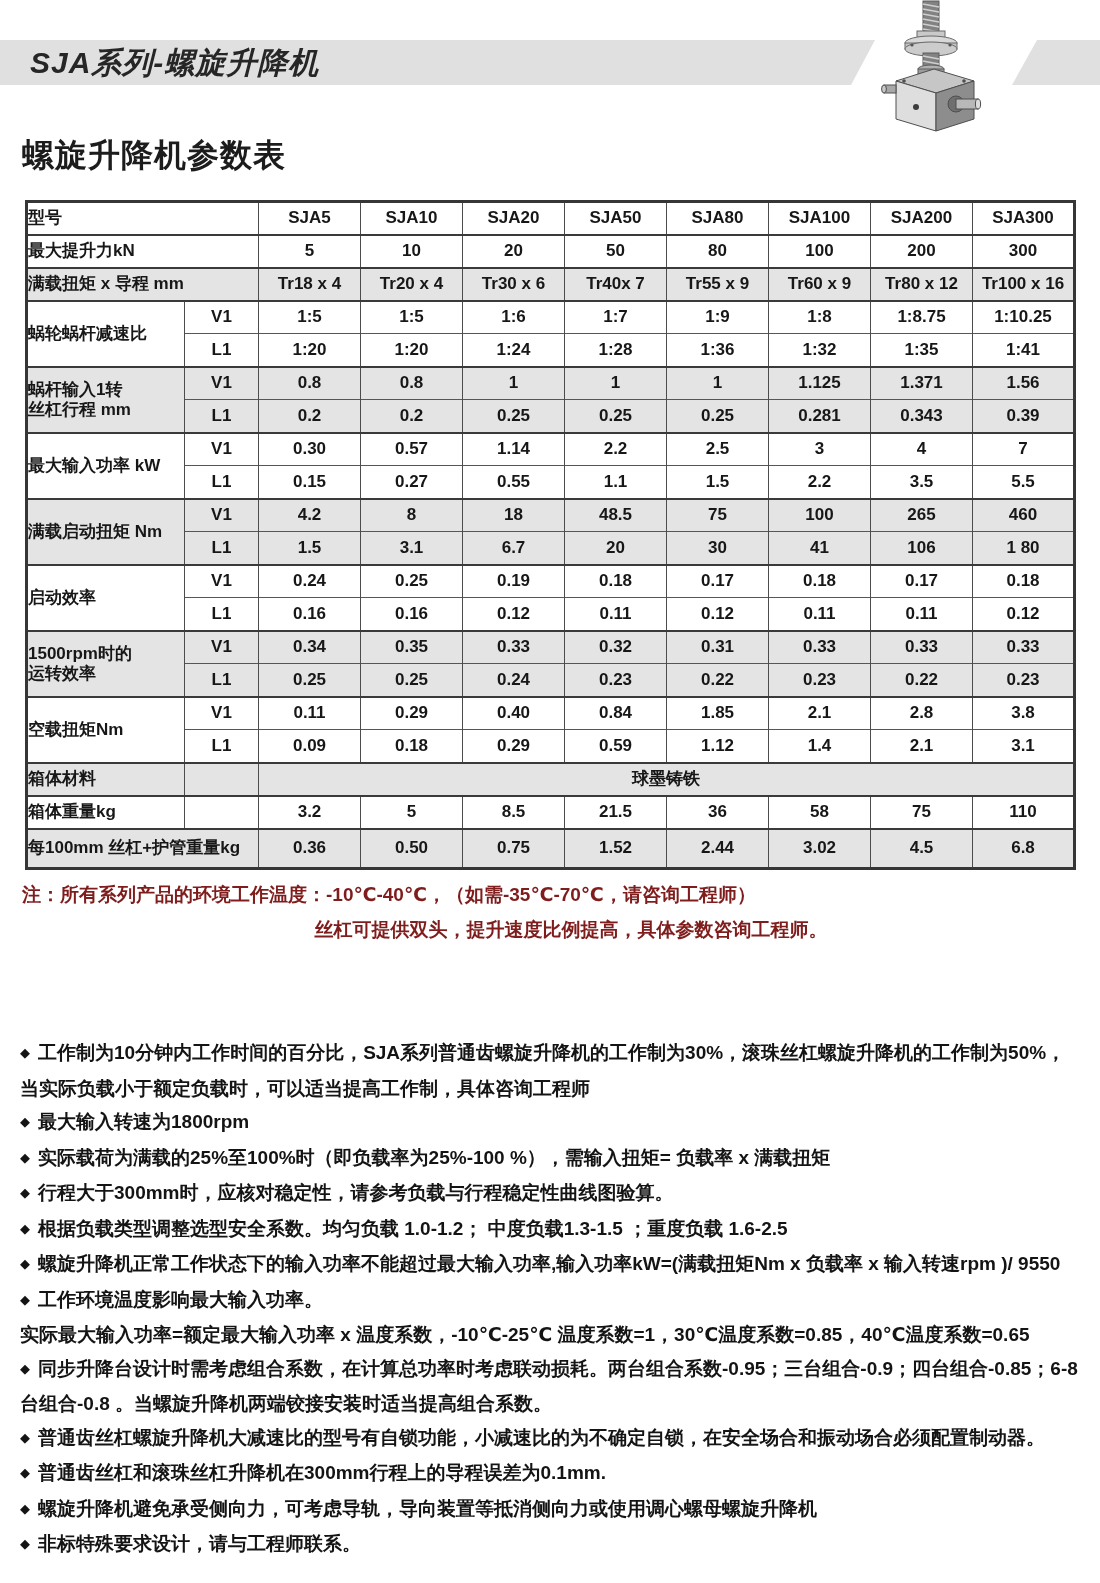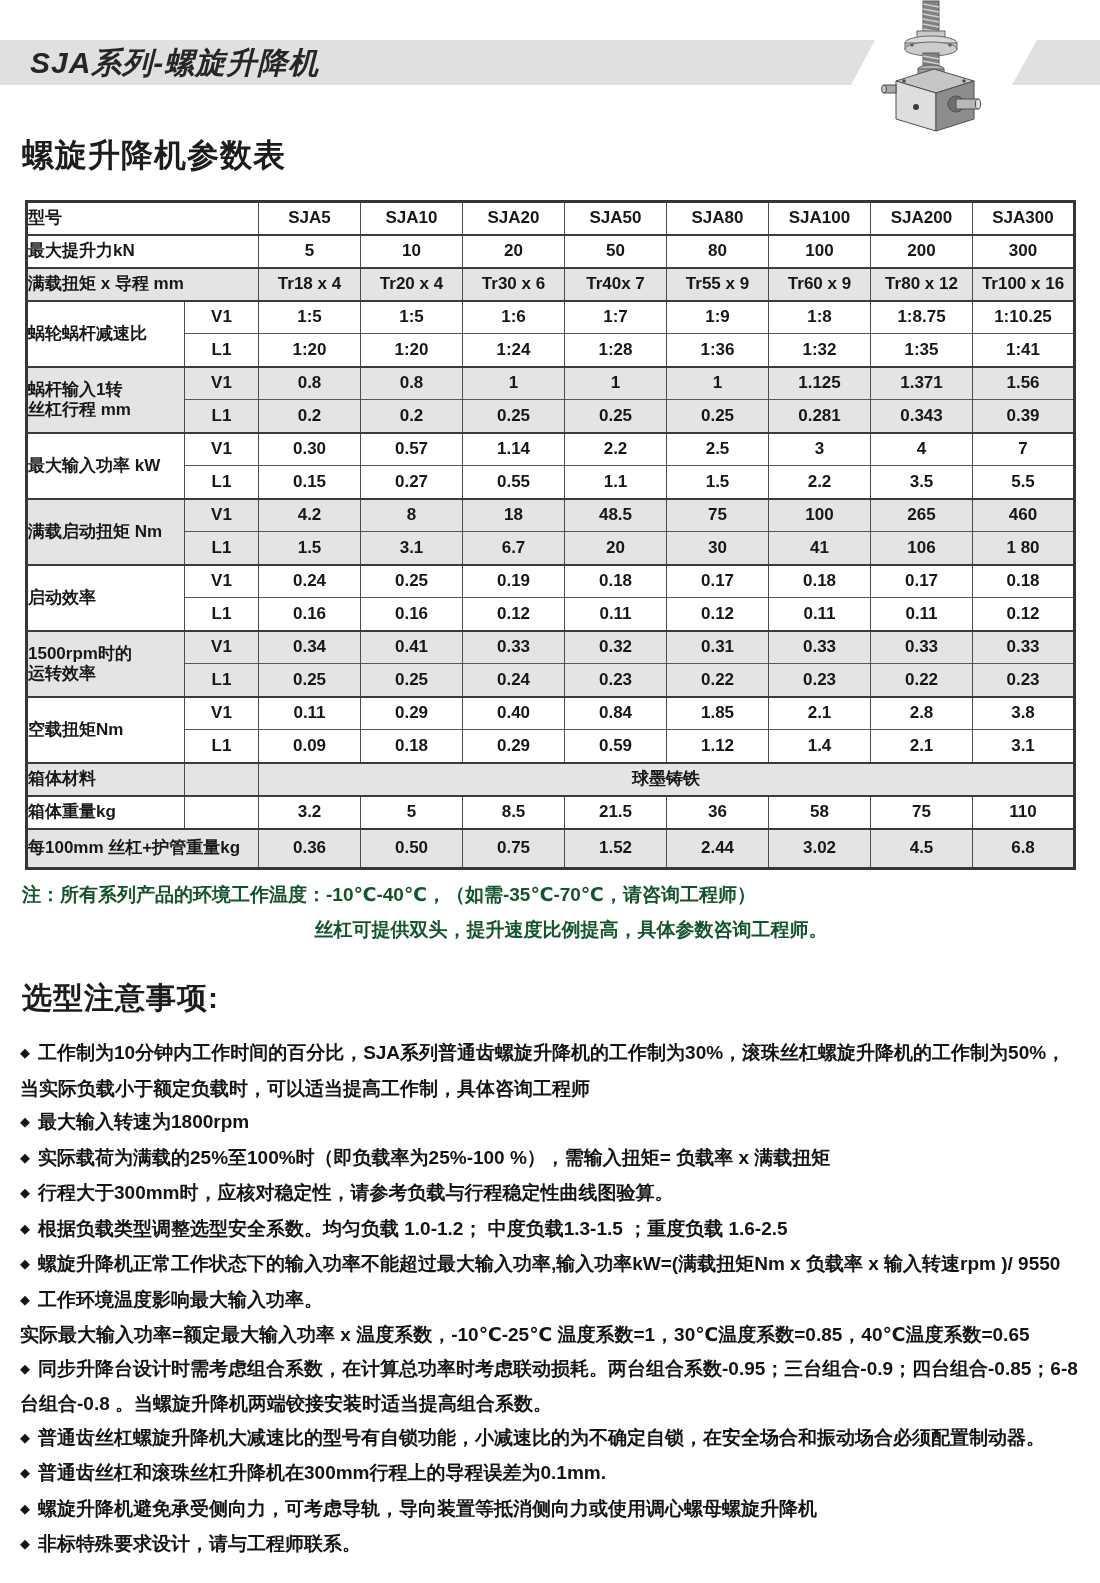--- a/index.html
+++ b/index.html
@@ -60,21 +60,21 @@
     text-align: center; line-height: 1.15;
   }
   table.params tr.inner td { border-top: 1px solid #565656; }
   table.params tr.tall td { height: 40px; }
   table.params td.lbl { text-align: left; padding-left: 0; white-space: pre-line; }
   table.params tr.shaded td { background: #e4e4e4; }
 
   
   .table-notes {
     position: absolute; left: 22px; top: 877px; width: 1060px;
-    font-size: 19px; font-weight: 600; line-height: 35px; color: #14532d;
+    font-size: 19px; font-weight: 600; line-height: 35px; color: #7f1d1d;
   }
   .table-notes .indent { padding-left: 38px; text-align: center; }
 
   
   .selection-notes {
     position: absolute; left: 20px; top: 1036px; width: 1064px;
     font-size: 19px; font-weight: 600; color: #141414;
   }
   .selection-notes p { line-height: 33.5px; margin: 0; }
   .diamond {
@@ -301,21 +301,21 @@
             <td>0.12</td>
             <td>0.11</td>
             <td>0.11</td>
             <td>0.12</td>
           </tr>
           <tr class="shaded ">
             <td class="lbl" rowspan="2">1500rpm时的
 运转效率</td>
             <td class="sub">V1</td>
             <td>0.34</td>
-            <td>0.41</td>
+            <td>0.35</td>
             <td>0.33</td>
             <td>0.32</td>
             <td>0.31</td>
             <td>0.33</td>
             <td>0.33</td>
             <td>0.33</td>
           </tr>
           <tr class="shaded inner ">
             <td class="sub">L1</td>
             <td>0.25</td>
@@ -380,21 +380,20 @@
           </tr>
         </tbody>
     </table>
   </div>
 
   <div class="table-notes">
     <div>注：所有系列产品的环境工作温度：-10℃-40℃，（如需-35℃-70℃，请咨询工程师）</div>
     <div class="indent">丝杠可提供双头，提升速度比例提高，具体参数咨询工程师。</div>
   </div>
 
-  <div class="selection-title">选型注意事项:</div>
   <div class="selection-notes">
       <p><span class="diamond">◆</span>工作制为10分钟内工作时间的百分比，SJA系列普通齿螺旋升降机的工作制为30%，滚珠丝杠螺旋升降机的工作制为50%，当实际负载小于额定负载时，可以适当提高工作制，具体咨询工程师</p>
       <p><span class="diamond">◆</span>最大输入转速为1800rpm</p>
       <p><span class="diamond">◆</span>实际载荷为满载的25%至100%时（即负载率为25%-100 %），需输入扭矩= 负载率 x 满载扭矩</p>
       <p><span class="diamond">◆</span>行程大于300mm时，应核对稳定性，请参考负载与行程稳定性曲线图验算。</p>
       <p><span class="diamond">◆</span>根据负载类型调整选型安全系数。均匀负载 1.0-1.2； 中度负载1.3-1.5 ；重度负载 1.6-2.5</p>
       <p><span class="diamond">◆</span>螺旋升降机正常工作状态下的输入功率不能超过最大输入功率,输入功率kW=(满载扭矩Nm x 负载率 x 输入转速rpm )/ 9550</p>
       <p><span class="diamond">◆</span>工作环境温度影响最大输入功率。</p>
       <p>实际最大输入功率=额定最大输入功率 x 温度系数，-10℃-25℃ 温度系数=1，30℃温度系数=0.85，40℃温度系数=0.65</p>
       <p><span class="diamond">◆</span>同步升降台设计时需考虑组合系数，在计算总功率时考虑联动损耗。两台组合系数-0.95；三台组合-0.9；四台组合-0.85；6-8台组合-0.8 。当螺旋升降机两端铰接安装时适当提高组合系数。</p>

